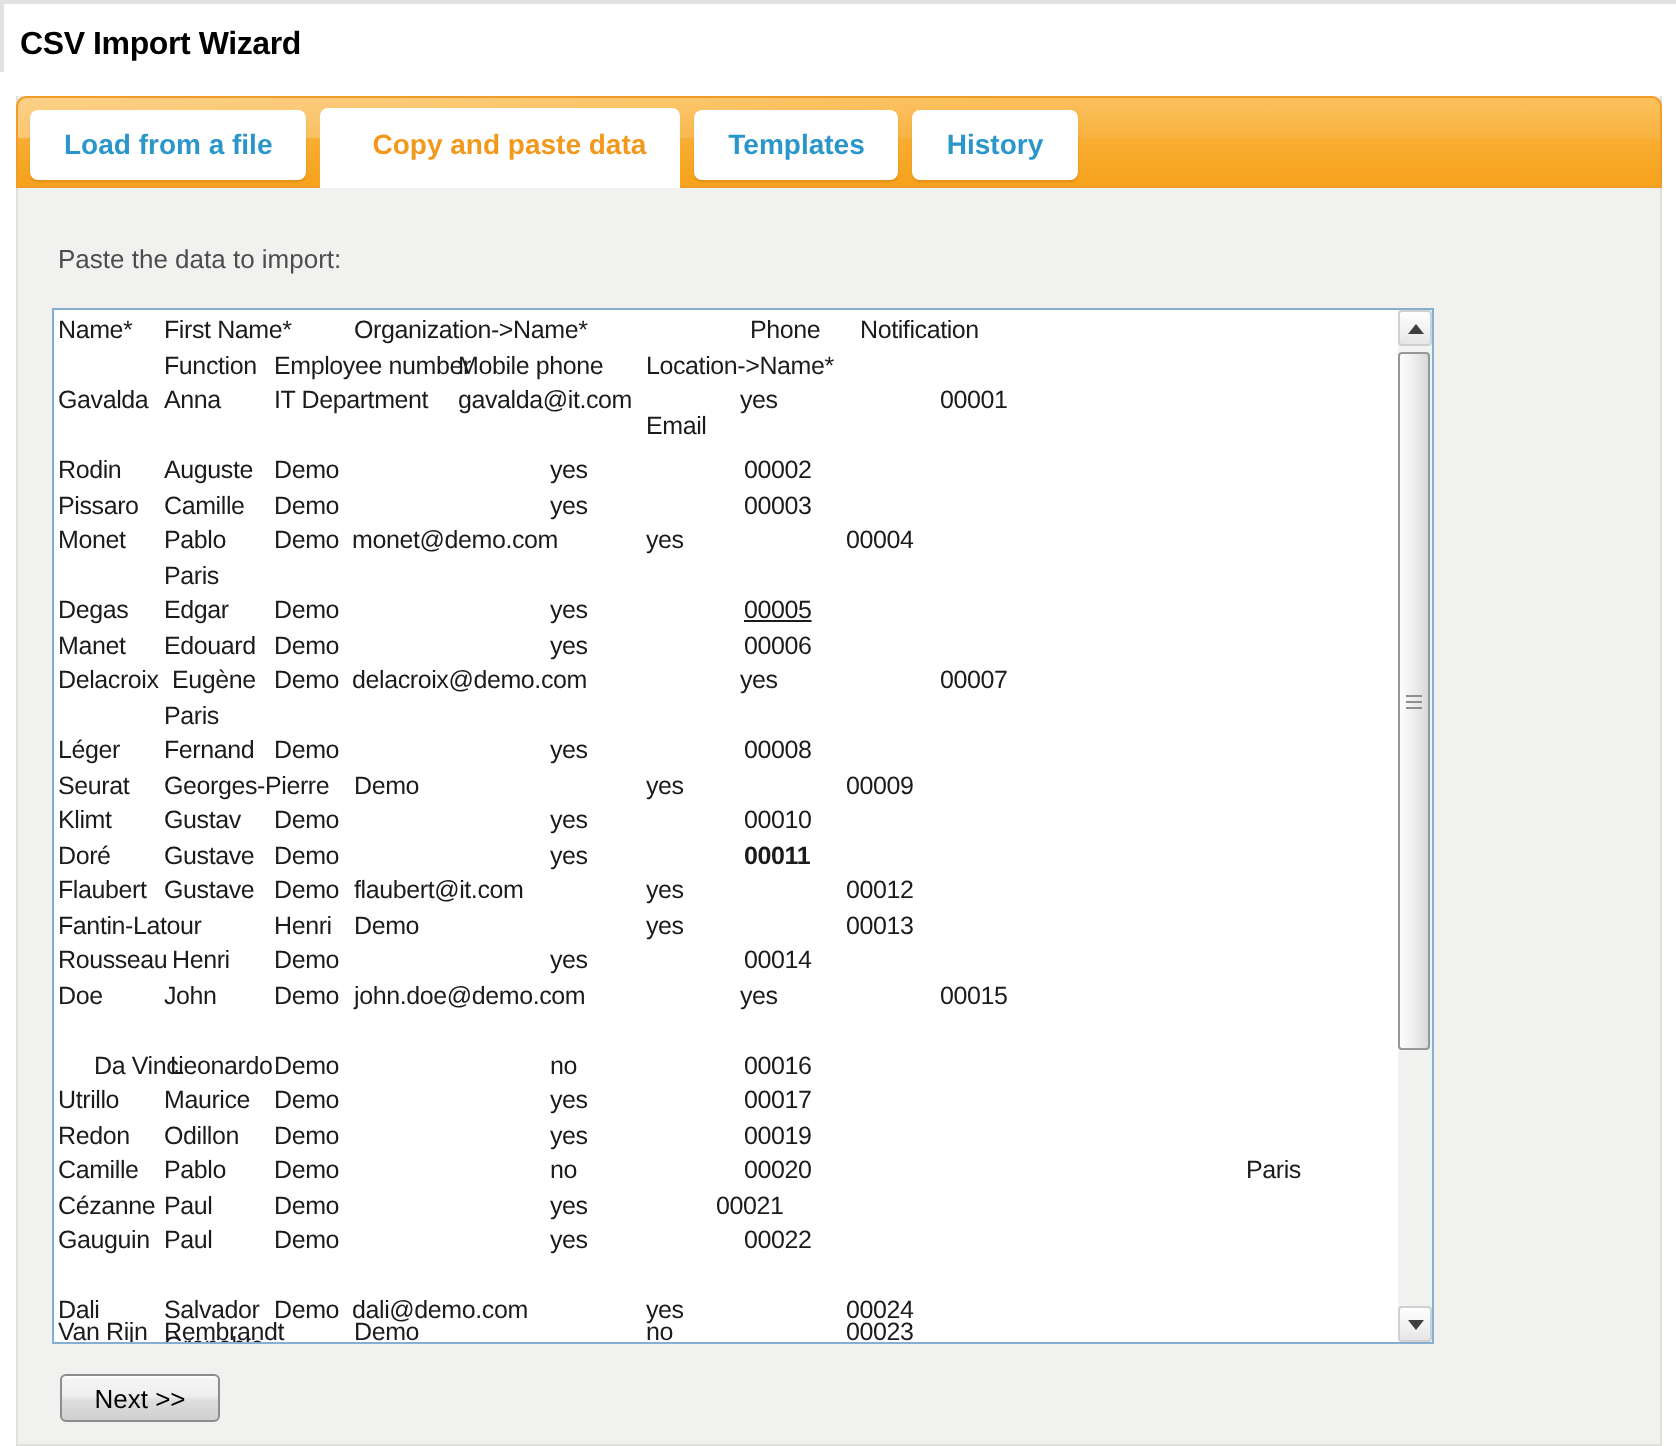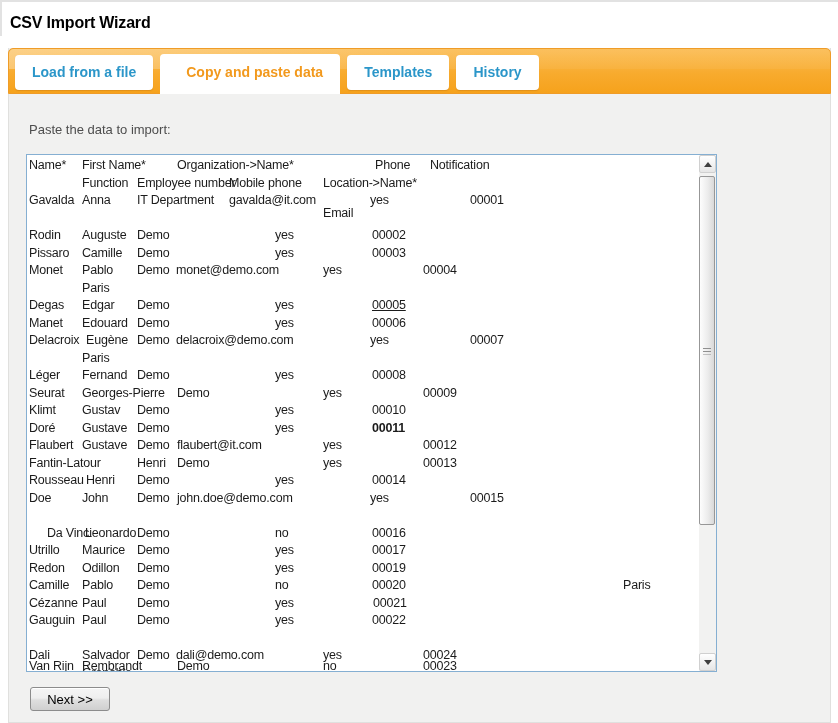--- a/index.html
+++ b/index.html
@@ -264,21 +264,21 @@
           <span class="ta-seg" style="left: 108px;">Demo</span>
           <span class="ta-seg" style="left: 246px;">no</span>
           <span class="ta-seg" style="left: 343px;">00020</span>
           <span class="ta-seg" style="left: 594px;">Paris</span>
         </div>
         <div class="ta-line" style="top: 437.5px;">
           <span class="ta-seg" style="left: 0px;">Cézanne</span>
           <span class="ta-seg" style="left: 53px;">Paul</span>
           <span class="ta-seg" style="left: 108px;">Demo</span>
           <span class="ta-seg" style="left: 246px;">yes</span>
-          <span class="ta-seg" style="left: 344px;">00021</span>
+          <span class="ta-seg" style="left: 329px;">00021</span>
         </div>
         <div class="ta-line" style="top: 455px;">
           <span class="ta-seg" style="left: 0px;">Gauguin</span>
           <span class="ta-seg" style="left: 53px;">Paul</span>
           <span class="ta-seg" style="left: 108px;">Demo</span>
           <span class="ta-seg" style="left: 246px;">yes</span>
           <span class="ta-seg" style="left: 343px;">00022</span>
         </div>
         <div class="ta-line" style="top: 477px; margin-top: 24px;">
           <span class="ta-seg" style="left: 0px;">Van Rijn</span>

